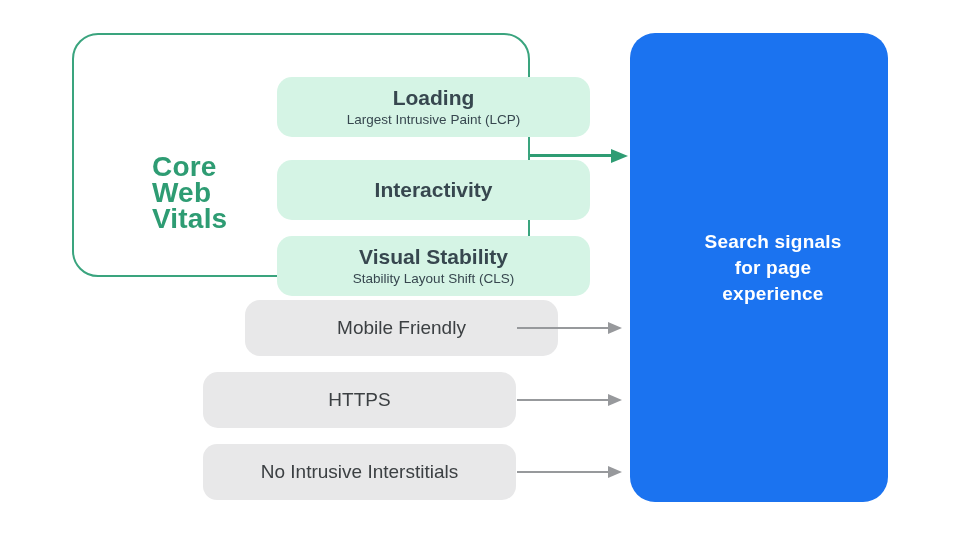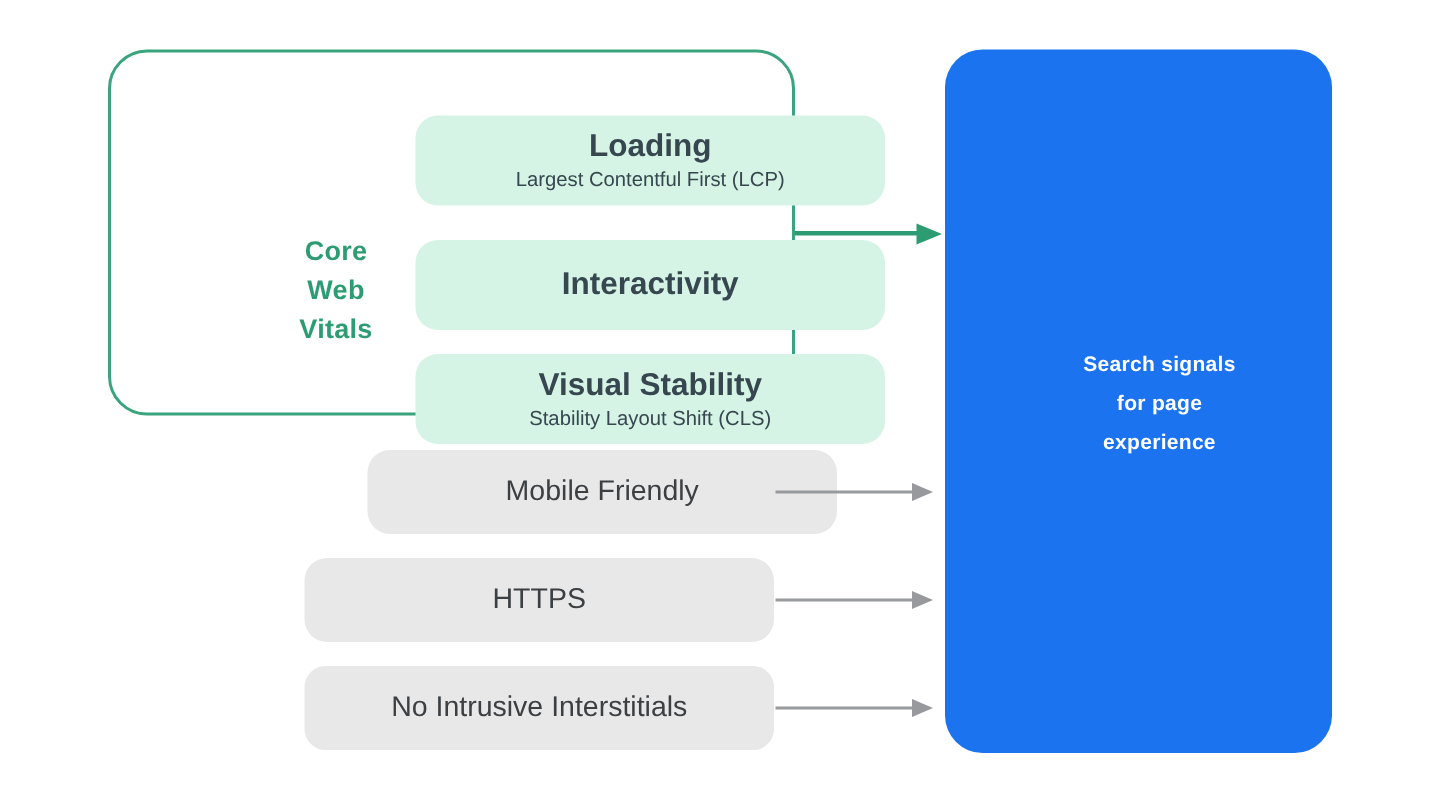--- a/index.html
+++ b/index.html
@@ -7,22 +7,22 @@
     position:relative;width:960px;height:540px;background:#ffffff;overflow:hidden;
     font-family:"Liberation Sans", sans-serif;
   }
   
   .cwv-container{
     position:absolute;left:72px;top:33px;width:458px;height:244px;
     border:2px solid var(--green-border,#3aa47e);border-radius:26px;
     box-sizing:border-box;background:#ffffff;
   }
   .cwv-label{
-    position:absolute;left:88px;top:119px;width:124px;
-    text-align:center;font-size:18px;font-weight:700;line-height:26px;
+    position:absolute;left:78px;top:119px;width:124px;
+    font-size:28px;font-weight:700;line-height:26px;
     color:var(--green,#2e9c73);white-space:pre-line;letter-spacing:.2px;
   }
   .vital-card{
     position:absolute;left:203px;width:313px;height:60px;border-radius:15px;
     background:var(--mint,#d5f4e5);
     display:flex;flex-direction:column;align-items:center;justify-content:center;
   }
   .vital-card .title{
     font-size:21px;font-weight:600;color:var(--title-text,#37474f);line-height:24px;
   }
@@ -55,37 +55,37 @@
     border-top:6px solid transparent;border-bottom:6px solid transparent;
     border-left:14px solid var(--arrow-gray,#97999c);
   }
   
   .result-box{
     position:absolute;left:630px;top:33px;width:258px;height:469px;border-radius:25px;
     background:var(--blue,#1b73f0);
     display:flex;align-items:center;justify-content:center;
   }
   .result-box .label{
-    color:#ffffff;font-size:14px;font-weight:700;line-height:26px;
+    color:#ffffff;font-size:19px;font-weight:700;line-height:26px;
     text-align:center;white-space:pre-line;letter-spacing:.2px;margin-left:28px;
   }
 </style>
 </head>
 <body>
 
 <div class="canvas">
 
   <div class="cwv-container">
     <div class="cwv-label">Core
 Web
 Vitals</div>
 
     <div class="vital-card card-loading">
       <div class="title">Loading</div>
-      <div class="subtitle">Largest Contentful First (LCP)</div>
+      <div class="subtitle">Largest Intrusive Paint (LCP)</div>
     </div>
 
     <div class="vital-card card-interactivity">
       <div class="title">Interactivity</div>
     </div>
 
     <div class="vital-card card-visual">
       <div class="title">Visual Stability</div>
       <div class="subtitle">Stability Layout Shift (CLS)</div>
     </div>

